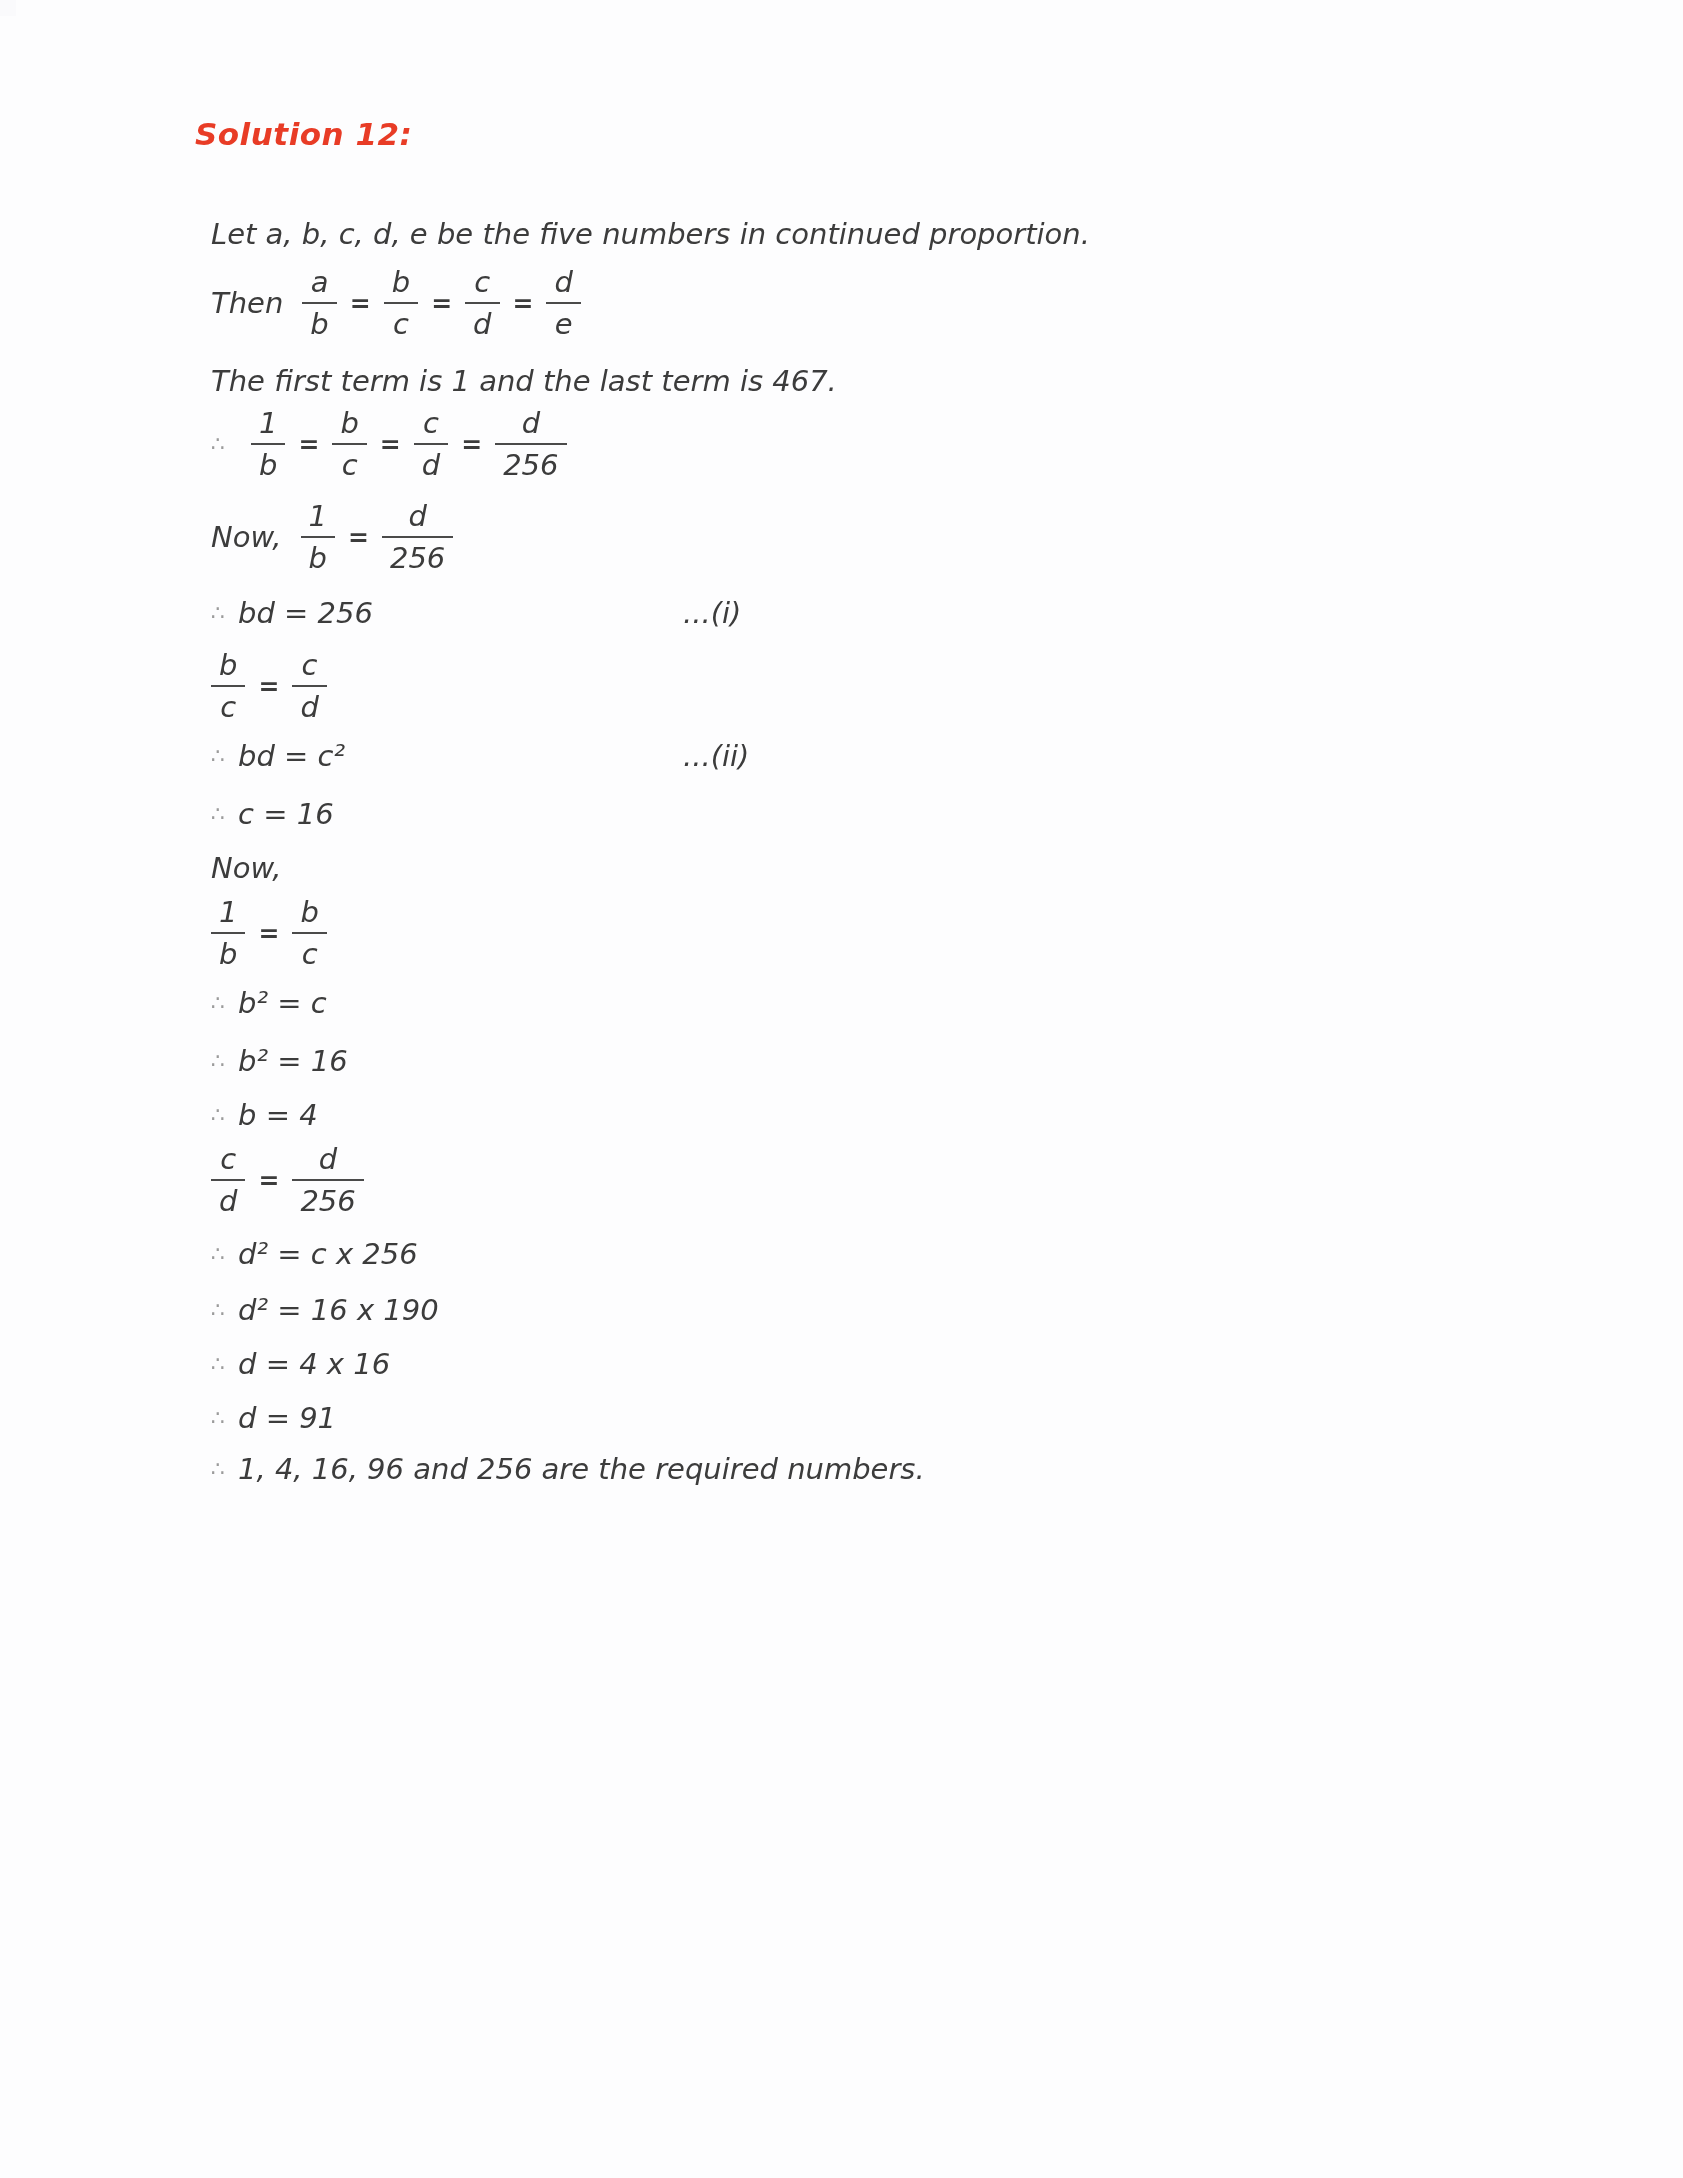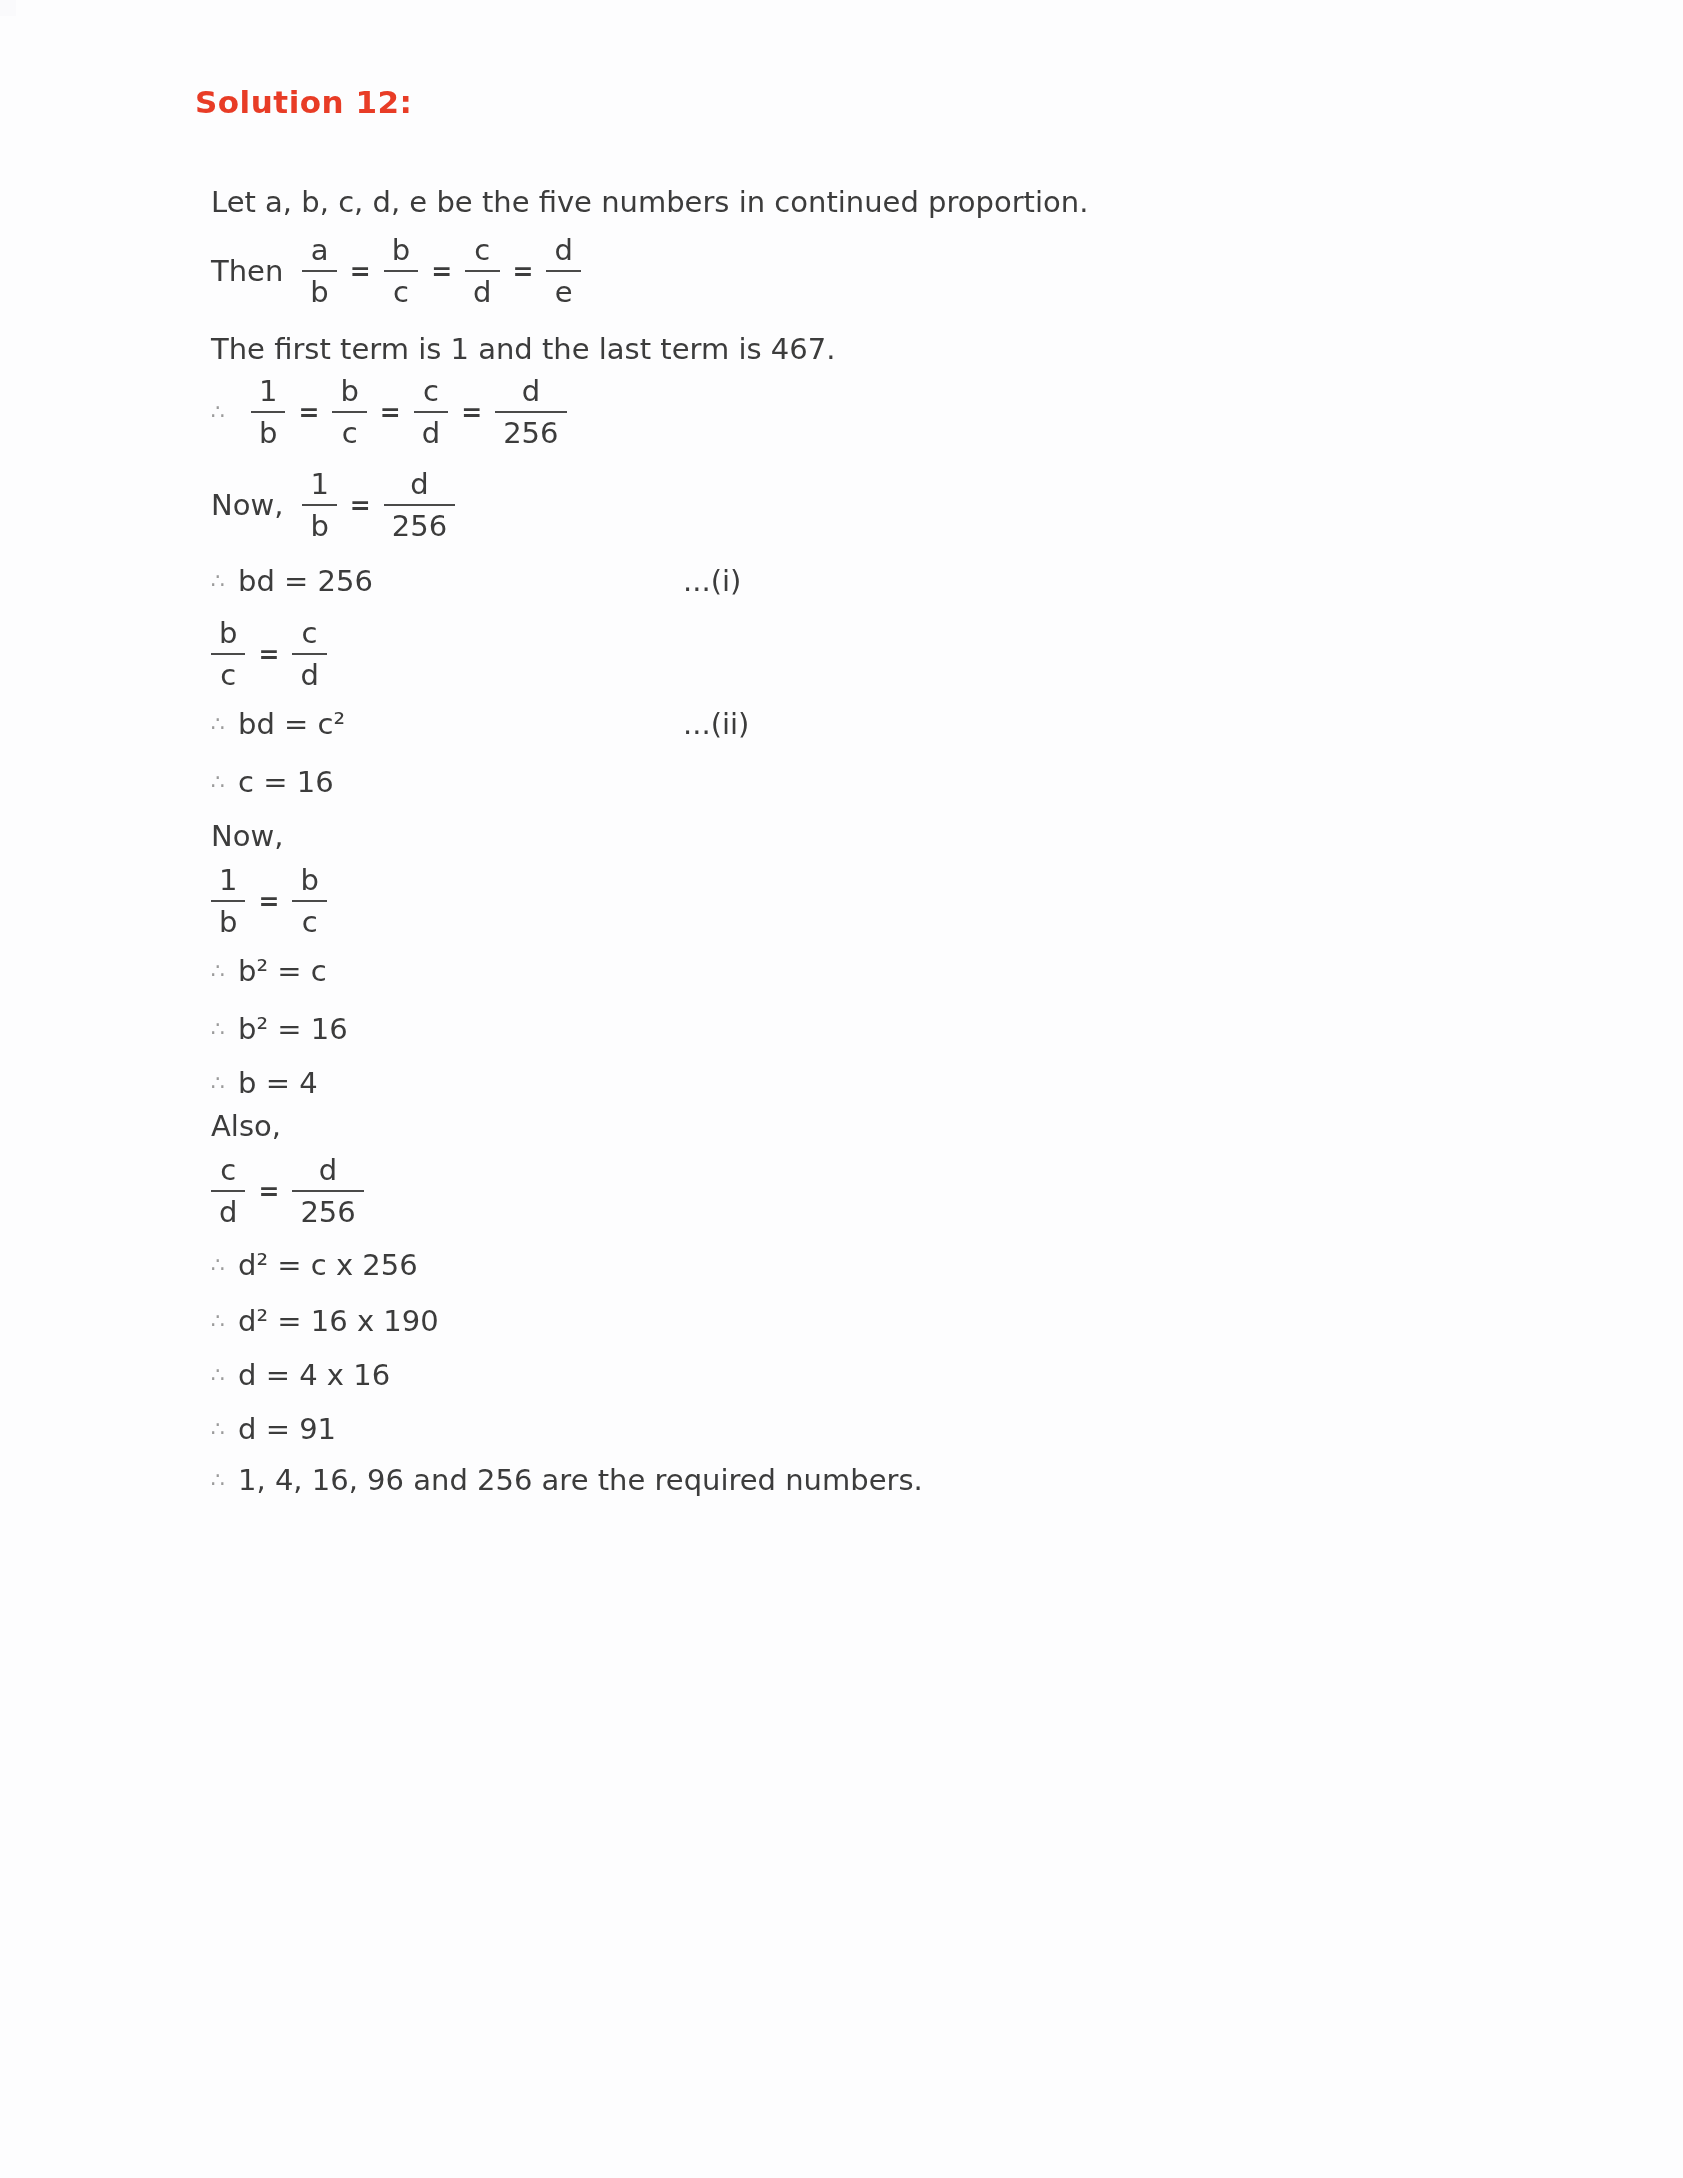--- a/index.html
+++ b/index.html
@@ -3,22 +3,23 @@
 <meta charset="utf-8">
 <style>
   html,body{margin:0;padding:0;background:#ffffff;}
   .page{
     position:relative;
     width:1683px;height:2178px;
     background:#fdfdfe;
     font-family:"DejaVu Sans","Liberation Sans",sans-serif;
     color:#3c3c3c;
     box-sizing:border-box;
-    padding:84px 99px 0 195px;
+    padding:116px 99px 0 195px;
     overflow:hidden;
+    font-style:italic;
   }
   .corner{position:absolute;left:0;top:0;width:16px;height:16px;background:#fafafc;}
   .title{
     margin:0;
     font-size:31px;font-weight:bold;
     color:#e83c26;
     letter-spacing:0.5px;
   }
   .content{margin-left:16px;font-size:29px;}
   .line{margin:0;}
@@ -173,23 +174,20 @@
     <div class="stmt mt24">
       <span class="tf">∴</span>
       <span>b² = 16</span>
     </div>
 
     <div class="stmt mt20">
       <span class="tf">∴</span>
       <span>b = 4</span>
     </div>
 
-    <div class="stmt mt9">
-      <span>Also,</span>
-    </div>
 
     <div class="eqrow eq-also">
       <span class="frac">
           <span class="num">c</span>
           <span class="den">d</span>
         </span>
       <span class="op">=</span>
       <span class="frac">
           <span class="num">d</span>
           <span class="den">256</span>

